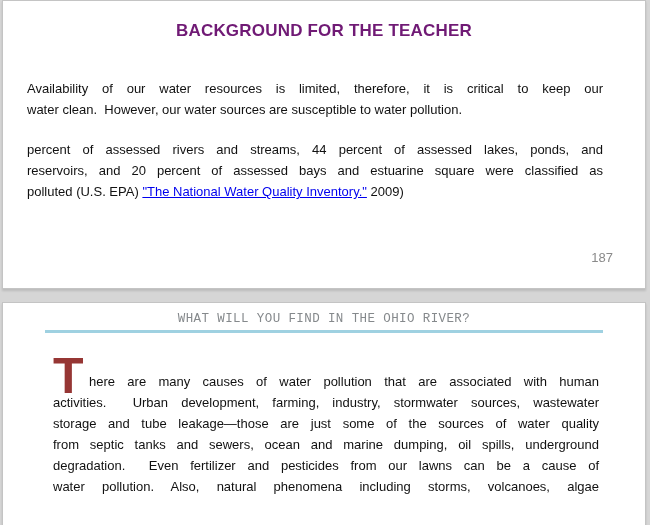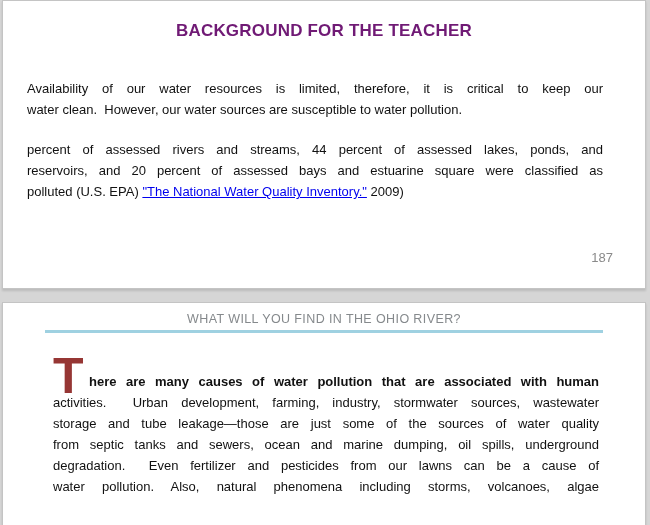--- a/index.html
+++ b/index.html
@@ -68,36 +68,37 @@
     color: var(--page-number-gray);
     margin-top: 8px;
   }
 
   .section-header {
     margin-top: 9px;
     text-align: center;
     font-size: 12.5px;
     letter-spacing: 0.4px;
     color: var(--header-gray);
+    font-family: Liberation Mono, monospace;
   }
   .header-rule {
     height: 3px;
     background: var(--rule-blue);
     margin: 4px 42px 0 42px;
   }
   #para3 {
     position: relative;
     margin-top: 38px;
     margin-left: 50px;
     margin-right: 46px;
     font-size: 13px;
     line-height: 21px;
     color: #111;
   }
-  .first-line { text-indent: 36px; font-weight: bold; }
+  .first-line { text-indent: 36px; }
   .drop-cap {
     position: absolute;
     left: 0;
     top: -14px;
     font-size: 50px;
     line-height: 38px;
     font-weight: bold;
     color: var(--drop-cap-red);
   }
 </style>

